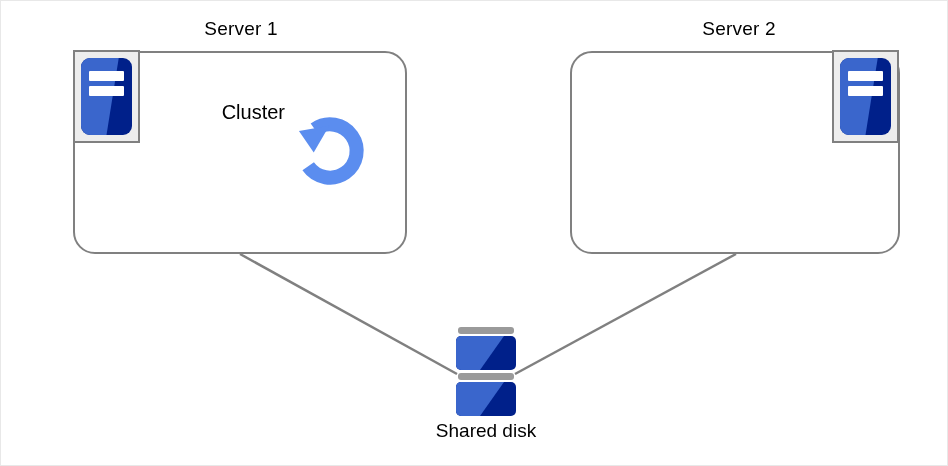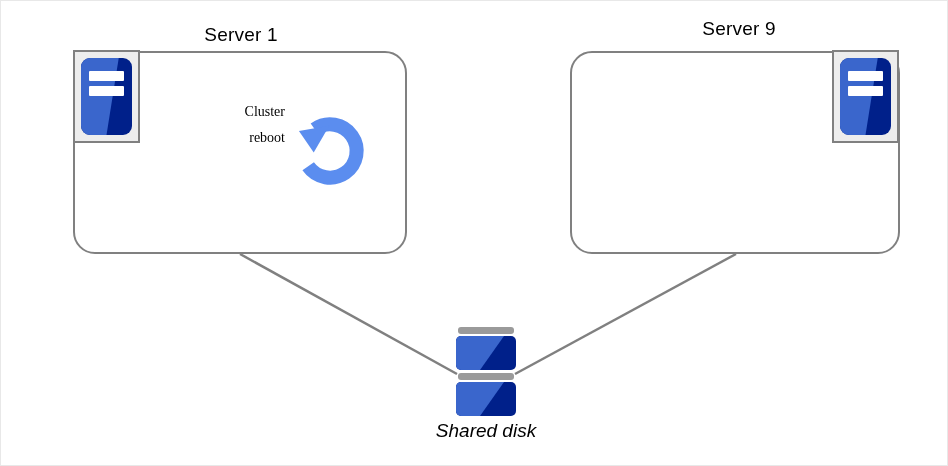--- a/index.html
+++ b/index.html
@@ -23,21 +23,21 @@
 
   
   .server-title {
     position: absolute;
     font-size: 19px;
     color: #000000;
     white-space: nowrap;
     letter-spacing: 0.2px;
     text-align: center;
   }
-  #title-s1 { left: 132px; top: 23px; width: 216px; }
+  #title-s1 { left: 132px; top: 17px; width: 216px; }
   #title-s2 { left: 630px; top: 17px; width: 216px; }
 
   
   .server-box {
     position: absolute;
     background: #ffffff;
     border: 2.5px solid #808080;
     border-radius: 22px;
     box-sizing: border-box;
   }
@@ -90,24 +90,23 @@
     height: 74px;
   }
 
   
   #daemon-caption {
     position: absolute;
     left: 160px;
     top: 98px;
     width: 124px;
     text-align: right;
-    font-size: 14px;
+    font-size: 20px;
     line-height: 26px;
     color: #000000;
-    font-family: Liberation Serif, serif;
   }
   #daemon-caption div { white-space: nowrap; }
 
   
   #links {
     position: absolute;
     left: 0; top: 0;
     width: 948px;
     height: 466px;
     pointer-events: none;
@@ -156,21 +155,20 @@
 
   #disk-label {
     position: absolute;
     left: 385px;
     top: 419px;
     width: 200px;
     text-align: center;
     font-size: 19px;
     color: #000000;
     white-space: nowrap;
-    font-style: italic;
   }
 </style>
 </head>
 <body>
 
 <div id="canvas">
 
   <svg id="links" viewBox="0 0 948 466" width="948" height="466">
     <line x1="239" y1="253" x2="456" y2="373" stroke="#808080" stroke-width="2.5"></line>
     <line x1="735" y1="253" x2="514" y2="373" stroke="#808080" stroke-width="2.5"></line>
@@ -183,30 +181,29 @@
   <div class="srv-icon" id="icon-s1">
     <div class="srv-icon-inner">
       <div class="srv-icon-wedge"></div>
       <div class="srv-bar b1"></div>
       <div class="srv-bar b2"></div>
     </div>
   </div>
 
   <div id="daemon-caption">
     <div>Cluster</div>
-    <div>reboot</div>
   </div>
 
   <svg id="reboot-icon" viewBox="0 0 100 100">
     <path d="M50 14
              A36 36 0 1 1 14 50" fill="none" stroke="#5b8def" stroke-width="19" stroke-linecap="butt" transform="rotate(-35 50 50)"></path>
     <polygon points="8,23 49,16 28,52" fill="#5b8def"></polygon>
   </svg>
 
-  <div class="server-title" id="title-s2">Server 9</div>
+  <div class="server-title" id="title-s2">Server 2</div>
 
   <div class="server-box" id="box-s2"></div>
 
   <div class="srv-icon" id="icon-s2">
     <div class="srv-icon-inner">
       <div class="srv-icon-wedge"></div>
       <div class="srv-bar b1"></div>
       <div class="srv-bar b2"></div>
     </div>
   </div>

